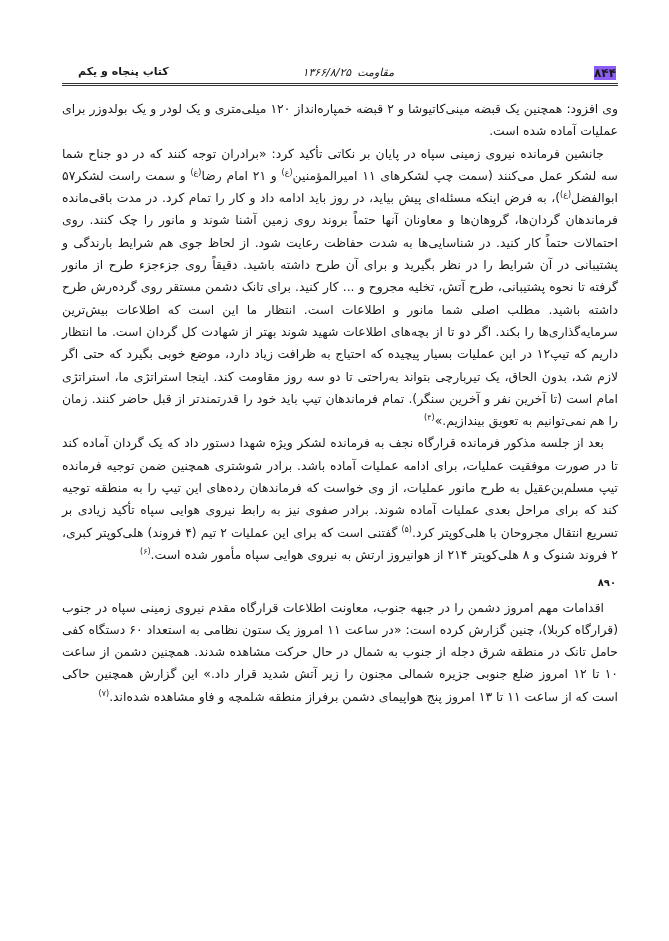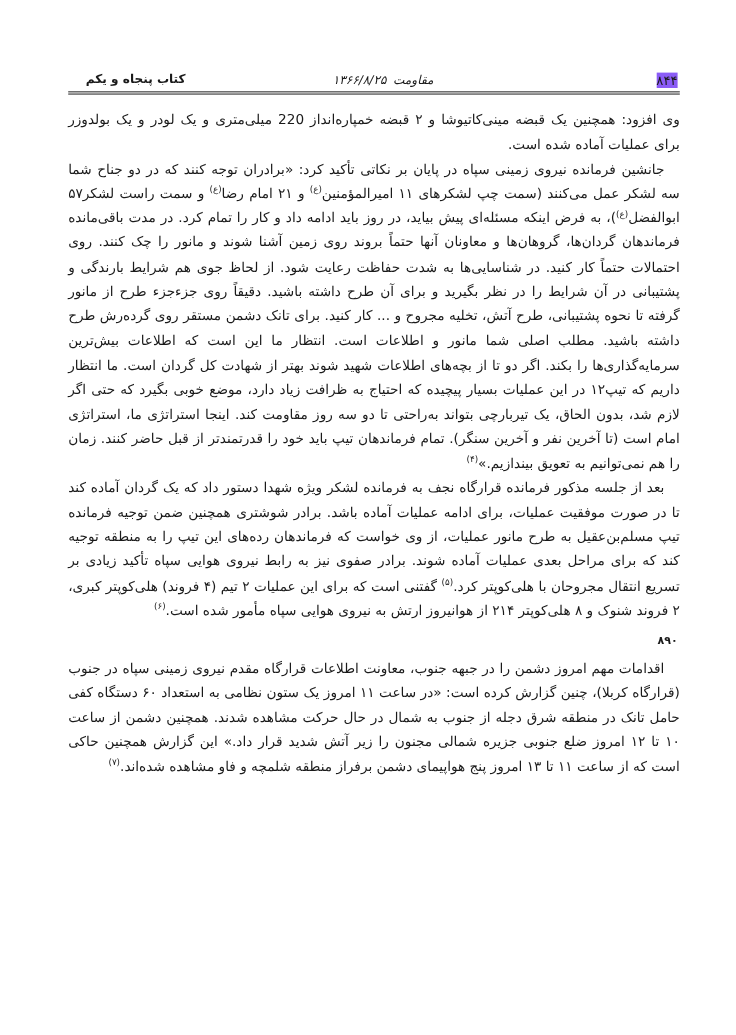--- a/index.html
+++ b/index.html
@@ -34,21 +34,21 @@
       height: 0;
       border-top: 1px solid #333;
       border-bottom: 1px solid #333;
       padding-top: 1px;
     }
     .header-page-number {
       position: absolute;
       right: 2px;
       top: 4px;
       font-size: 12px;
-      font-weight: normal;
+      font-weight: bold;
       background: #8b5cf6;
     }
     .header-date-group {
       position: absolute;
       left: 50%;
       transform: translateX(-42%);
       top: 4px;
       font-size: 11px;
       background: #fff;
       padding: 0 3px;
@@ -101,21 +101,21 @@
     <div class="header-rule"></div>
     <div class="header-page-number">۸۴۴</div>
     <div class="header-date-group">
       <span>مقاومت</span><span>۱۳۶۶/۸/۲۵</span>
     </div>
     <div class="header-book-title">کتاب پنجاه و یکم</div>
   </div>
 
   <div class="body-text">
     <p>
-      <span>وی افزود: همچنین یک قبضه مینی‌کاتیوشا و ۲ قبضه خمپاره‌انداز 220 میلی‌متری و یک لودر و یک بولدوزر برای عملیات آماده شده است.</span>
+      <span>وی افزود: همچنین یک قبضه مینی‌کاتیوشا و ۲ قبضه خمپاره‌انداز ۱۲۰ میلی‌متری و یک لودر و یک بولدوزر برای عملیات آماده شده است.</span>
     </p>
 
     <p class="indent">
       <span>جانشین فرمانده نیروی زمینی سپاه در پایان بر نکاتی تأکید کرد: «برادران توجه کنند که در دو جناح شما سه لشکر عمل می‌کنند (سمت چپ لشکرهای ۱۱ امیرالمؤمنین</span><span class="footnote-ref">(ع)</span><span> و ۲۱ امام رضا</span><span class="footnote-ref">(ع)</span><span> و سمت راست لشکر۵۷ ابوالفضل</span><span class="footnote-ref">(ع)</span><span>)، به فرض اینکه مسئله‌ای پیش بیاید، در روز باید ادامه داد و کار را تمام کرد. در مدت باقی‌مانده فرماندهان گردان‌ها، گروهان‌ها و معاونان آنها حتماً بروند روی زمین آشنا شوند و مانور را چک کنند. روی احتمالات حتماً کار کنید. در شناسایی‌ها به شدت حفاظت رعایت شود. از لحاظ جوی هم شرایط بارندگی و پشتیبانی در آن شرایط را در نظر بگیرید و برای آن طرح داشته باشید. دقیقاً روی جزءجزء طرح از مانور گرفته تا نحوه پشتیبانی، طرح آتش، تخلیه مجروح و ... کار کنید. برای تانک دشمن مستقر روی گرده‌رش طرح داشته باشید. مطلب اصلی شما مانور و اطلاعات است. انتظار ما این است که اطلاعات بیش‌ترین سرمایه‌گذاری‌ها را بکند. اگر دو تا از بچه‌های اطلاعات شهید شوند بهتر از شهادت کل گردان است. ما انتظار داریم که تیپ۱۲ در این عملیات بسیار پیچیده که احتیاج به ظرافت زیاد دارد، موضع خوبی بگیرد که حتی اگر لازم شد، بدون الحاق، یک تیربارچی بتواند به‌راحتی تا دو سه روز مقاومت کند. اینجا استراتژی ما، استراتژی امام است (تا آخرین نفر و آخرین سنگر). تمام فرماندهان تیپ باید خود را قدرتمندتر از قبل حاضر کنند. زمان را هم نمی‌توانیم به تعویق بیندازیم.»</span><span class="footnote-ref">(۴)</span>
     </p>
 
     <p class="indent">
       <span>بعد از جلسه مذکور فرمانده قرارگاه نجف به فرمانده لشکر ویژه شهدا دستور داد که یک گردان آماده کند تا در صورت موفقیت عملیات، برای ادامه عملیات آماده باشد. برادر شوشتری همچنین ضمن توجیه فرمانده تیپ مسلم‌بن‌عقیل به طرح مانور عملیات، از وی خواست که فرماندهان رده‌های این تیپ را به منطقه توجیه کند که برای مراحل بعدی عملیات آماده شوند. برادر صفوی نیز به رابط نیروی هوایی سپاه تأکید زیادی بر تسریع انتقال مجروحان با هلی‌کوپتر کرد.</span><span class="footnote-ref">(۵)</span><span> گفتنی است که برای این عملیات ۲ تیم (۴ فروند) هلی‌کوپتر کبری، ۲ فروند شنوک و ۸ هلی‌کوپتر ۲۱۴ از هوانیروز ارتش به نیروی هوایی سپاه مأمور شده است.</span><span class="footnote-ref">(۶)</span>
     </p>
 

